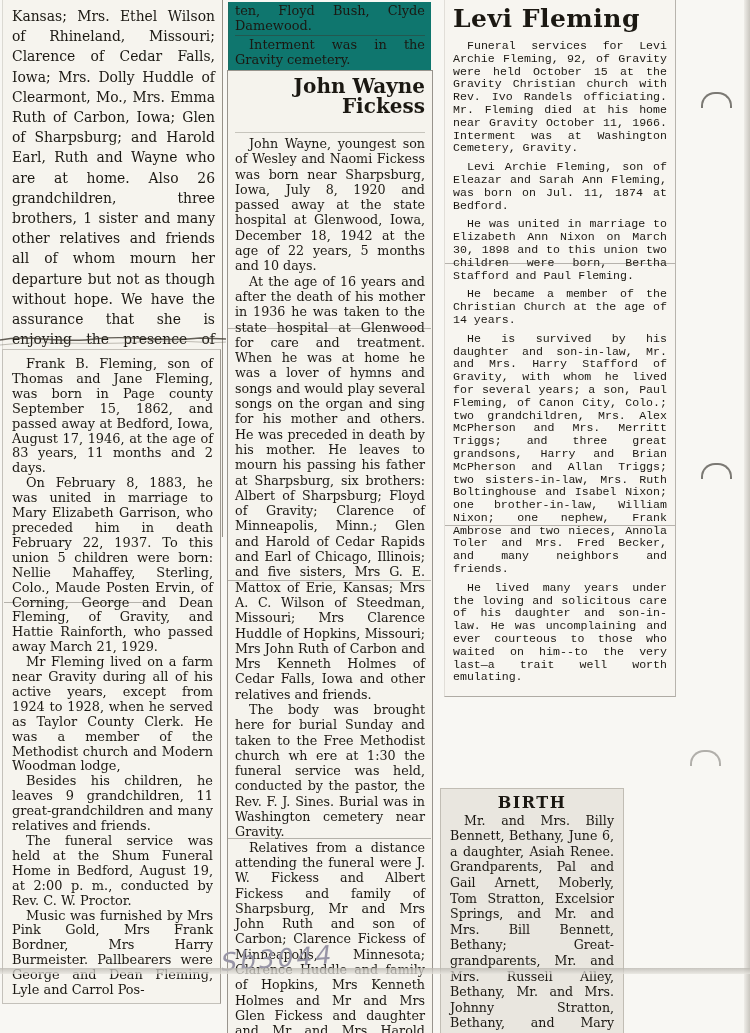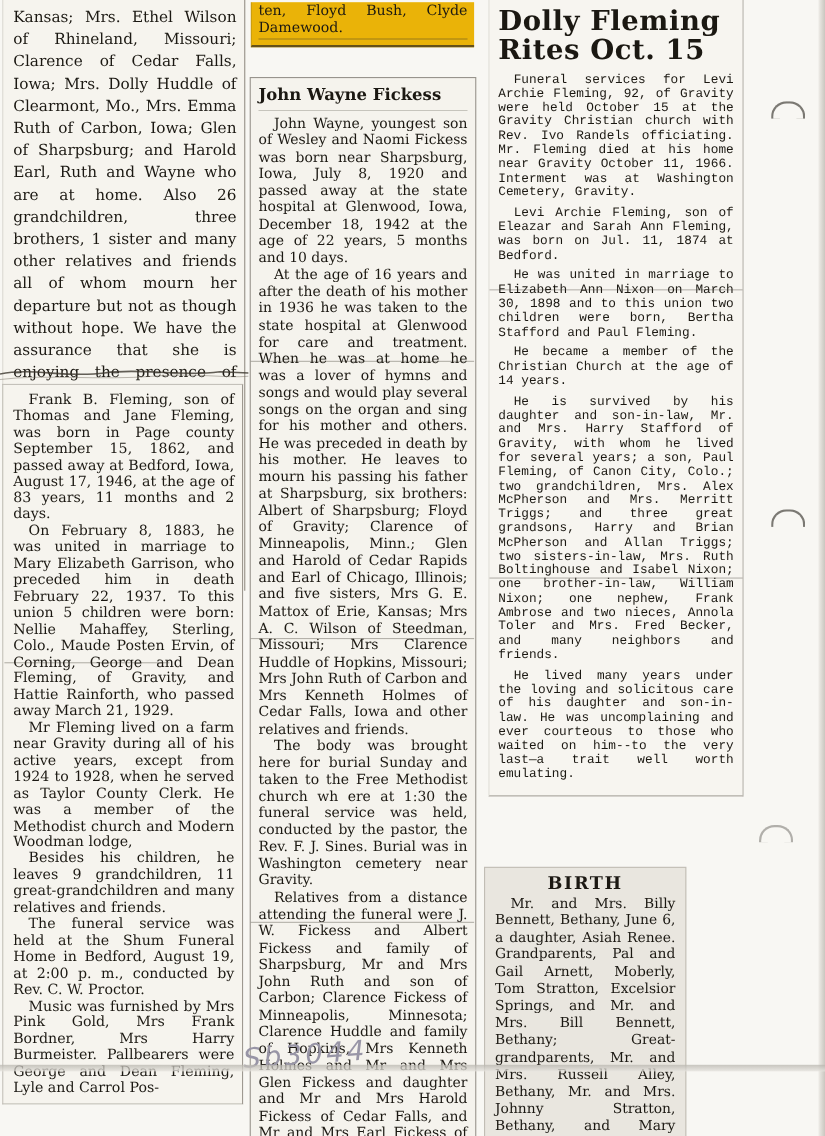--- a/index.html
+++ b/index.html
@@ -18,29 +18,29 @@
     padding:6px 7px 4px 9px;font-size:13.9px;line-height:20.2px;
     border-right:1.5px solid rgba(70,63,52,.55);border-left:1px solid rgba(70,63,52,.15);}
   #clipA p{margin-bottom:1px;}
   .stray{position:absolute;right:4px;bottom:-2px;font-size:11px;color:#3a352c;}
   #tornA{position:absolute;left:0;top:330px;width:226px;height:18px;}
   #clipB{left:2px;top:349px;width:219px;background:#f6f4ee;
     padding:7px 7px 5px 9px;font-size:12.9px;line-height:14.9px;
     border:1px solid rgba(70,63,52,.28);border-right:1.5px solid rgba(70,63,52,.5);}
 
   
-  #clipC{left:228px;top:2px;width:203px;background:#eab308;
+  #clipC{left:228px;top:2px;width:203px;background:#0f766e;
     padding:2px 6px 3px 6px;font-size:12.9px;line-height:14.6px;
     border-bottom:2px solid rgba(45,40,33,.7);border-left:1px solid rgba(70,63,52,.2);}
   #clipC p:first-child{border-bottom:1px solid rgba(60,54,45,.45);padding-bottom:2px;margin-bottom:2px;}
   #clipD{left:227px;top:70px;width:206px;background:#f5f3ed;
     padding:5px 7px 6px 7px;font-size:12.7px;line-height:15.3px;
     border:1px solid rgba(60,54,45,.5);}
-  #clipD h2{margin:0 0 3px 0;text-align:left;font-size:15px;line-height:20px;
-    border-bottom:1px solid rgba(60,54,45,.25);padding-bottom:4px;}
+  #clipD h2{margin:0 0 3px 0;text-align:right;font-size:20px;line-height:20px;
+    border-bottom:1px solid rgba(60,54,45,.25);padding-bottom:16px;}
   .seam{position:absolute;height:1px;background:rgba(60,54,45,.35);}
 
   
   #clipE{left:444px;top:0;width:232px;background:#f7f5f0;
     padding:3px 8px 6px 8px;font-size:11.6px;line-height:12.8px;
     border-right:1px solid rgba(70,63,52,.35);border-bottom:1px solid rgba(70,63,52,.4);
     border-left:1px solid rgba(70,63,52,.12);}
   #clipE .headline{font-size:25px;line-height:27px;font-weight:bold;
     letter-spacing:.5px;text-align:left;margin:2px 0 8px 0;}
   #clipE p{margin:0 0 6px 0;font-family:Liberation Mono, monospace;}
@@ -82,39 +82,39 @@
   <p>On February 8, 1883, he was united in marriage to Mary Elizabeth Garrison, who preceded him in death February 22, 1937. To this union 5 children were born: Nellie Mahaffey, Sterling, Colo., Maude Posten Ervin, of Corning, George and Dean Fleming, of Gravity, and Hattie Rainforth, who passed away March 21, 1929.</p>
   <p>Mr Fleming lived on a farm near Gravity during all of his active years, except from 1924 to 1928, when he served as Taylor County Clerk. He was a member of the Methodist church and Modern Woodman lodge,</p>
   <p>Besides his children, he leaves 9 grandchildren, 11 great-grandchildren and many relatives and friends.</p>
   <p>The funeral service was held at the Shum Funeral Home in Bedford, August 19, at 2:00 p. m., conducted by Rev. C. W. Proctor.</p>
   <p>Music was furnished by Mrs Pink Gold, Mrs Frank Bordner, Mrs Harry Burmeister. Pallbearers were George and Dean Fleming, Lyle and Carrol Pos-</p>
 </div>
 <div class="seam" style="left:4px;top:602px;width:150px;"></div>
 
 <div class="clip" id="clipC">
   <p class="noindent">ten, Floyd Bush, Clyde Damewood.</p>
+  <p>Interment was in the Gravity cemetery.</p>
 </div>
 
 <div class="clip" id="clipD">
   <h2>John Wayne Fickess</h2>
   <p>John Wayne, youngest son of Wesley and Naomi Fickess was born near Sharpsburg, Iowa, July 8, 1920 and passed away at the state hospital at Glenwood, Iowa, December 18, 1942 at the age of 22 years, 5 months and 10 days.</p>
   <p>At the age of 16 years and after the death of his mother in 1936 he was taken to the state hospital at Glenwood for care and treatment. When he was at home he was a lover of hymns and songs and would play several songs on the organ and sing for his mother and others. He was preceded in death by his mother. He leaves to mourn his passing his father at Sharpsburg, six brothers: Albert of Sharpsburg; Floyd of Gravity; Clarence of Minneapolis, Minn.; Glen and Harold of Cedar Rapids and Earl of Chicago, Illinois; and five sisters, Mrs G. E. Mattox of Erie, Kansas; Mrs A. C. Wilson of Steedman, Missouri; Mrs Clarence Huddle of Hopkins, Missouri; Mrs John Ruth of Carbon and Mrs Kenneth Holmes of Cedar Falls, Iowa and other relatives and friends.</p>
   <p>The body was brought here for burial Sunday and taken to the Free Methodist church wh ere at 1:30 the funeral service was held, conducted by the pastor, the Rev. F. J. Sines. Burial was in Washington cemetery near Gravity.</p>
   <p>Relatives from a distance attending the funeral were J. W. Fickess and Albert Fickess and family of Sharpsburg, Mr and Mrs John Ruth and son of Carbon; Clarence Fickess of Minneapolis, Minnesota; Clarence Huddle and family of Hopkins, Mrs Kenneth Holmes and Mr and Mrs Glen Fickess and daughter and Mr and Mrs Harold Fickess of Cedar Falls, and Mr and Mrs Earl Fickess of Chicago, Illinois.</p>
 </div>
 <div class="seam" style="left:228px;top:328px;width:203px;"></div>
 <div class="seam" style="left:228px;top:580px;width:203px;"></div>
 <div class="seam" style="left:228px;top:838px;width:203px;"></div>
 
 <div id="sbhand">Sb3044</div>
 
 <div class="clip" id="clipE">
   <div class="headline">
-    <div>Dolly Fleming</div>
-    <div>Rites Oct. 15</div>
+    <div>Levi Fleming</div>
   </div>
   <p>Funeral services for Levi Archie Fleming, 92, of Gravity were held October 15 at the Gravity Christian church with Rev. Ivo Randels officiating. Mr. Fleming died at his home near Gravity October 11, 1966. Interment was at Washington Cemetery, Gravity.</p>
   <p>Levi Archie Fleming, son of Eleazar and Sarah Ann Fleming, was born on Jul. 11, 1874 at Bedford.</p>
   <p>He was united in marriage to Elizabeth Ann Nixon on March 30, 1898 and to this union two children were born, Bertha Stafford and Paul Fleming.</p>
   <p>He became a member of the Christian Church at the age of 14 years.</p>
   <p>He is survived by his daughter and son-in-law, Mr. and Mrs. Harry Stafford of Gravity, with whom he lived for several years; a son, Paul Fleming, of Canon City, Colo.; two grandchildren, Mrs. Alex McPherson and Mrs. Merritt Triggs; and three great grandsons, Harry and Brian McPherson and Allan Triggs; two sisters-in-law, Mrs. Ruth Boltinghouse and Isabel Nixon; one brother-in-law, William Nixon; one nephew, Frank Ambrose and two nieces, Annola Toler and Mrs. Fred Becker, and many neighbors and friends.</p>
   <p>He lived many years under the loving and solicitous care of his daughter and son-in-law. He was uncomplaining and ever courteous to those who waited on him--to the very last—a trait well worth emulating.</p>
 </div>
 <div class="seam" style="left:445px;top:263px;width:230px;"></div>
 <div class="seam" style="left:445px;top:525px;width:230px;"></div>

